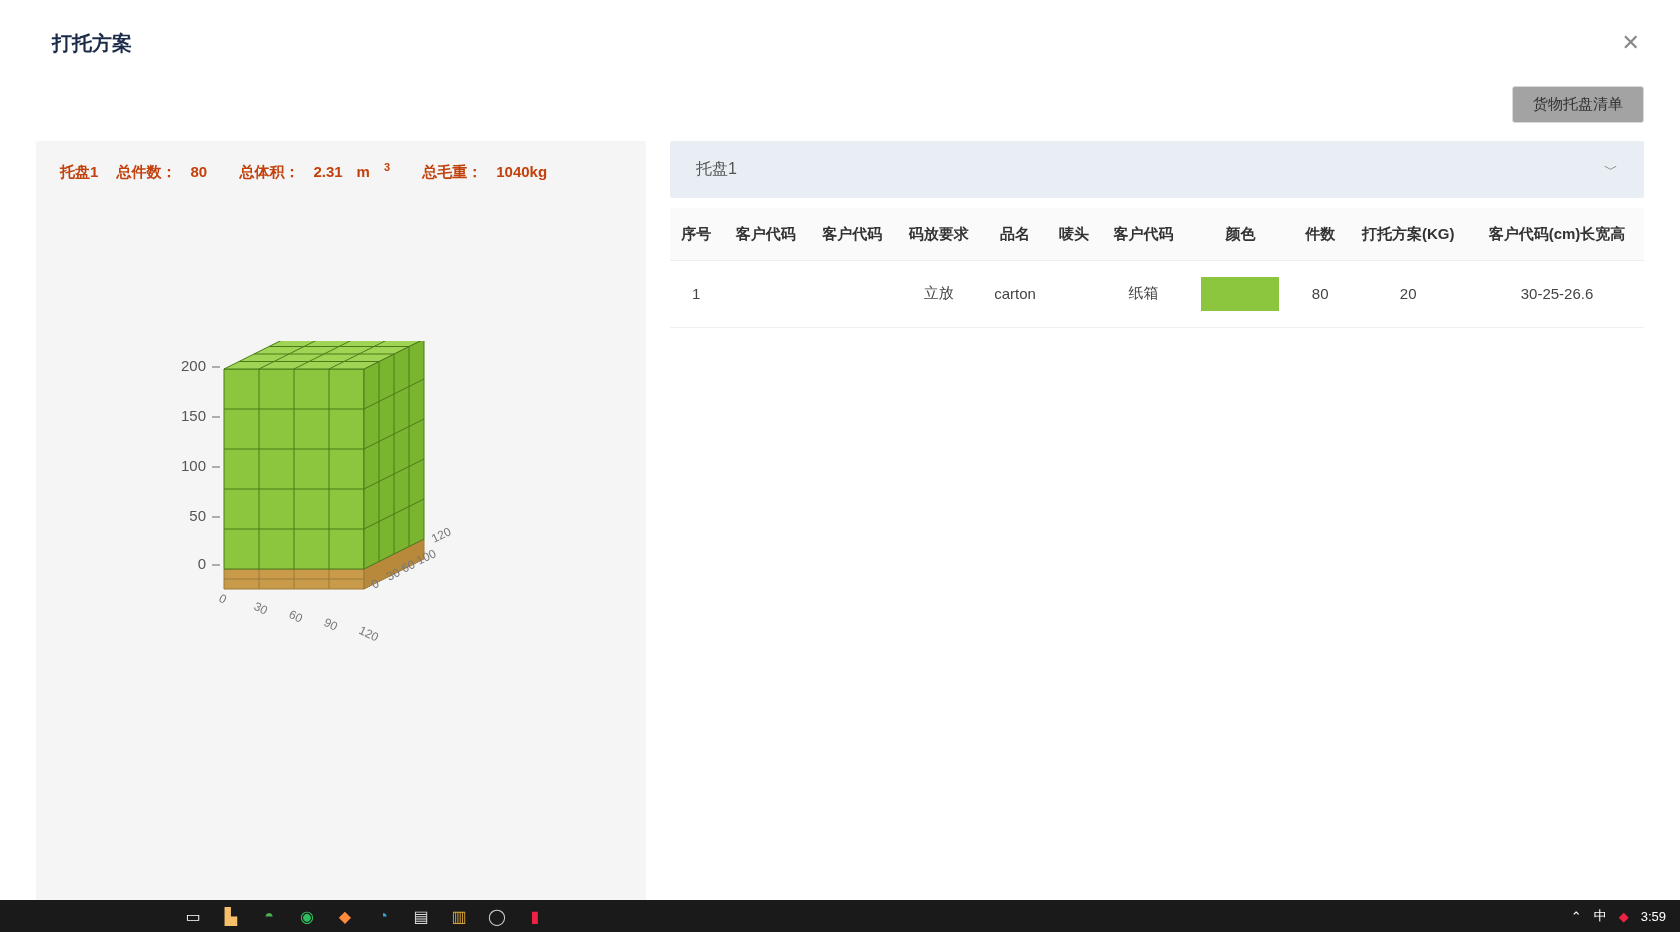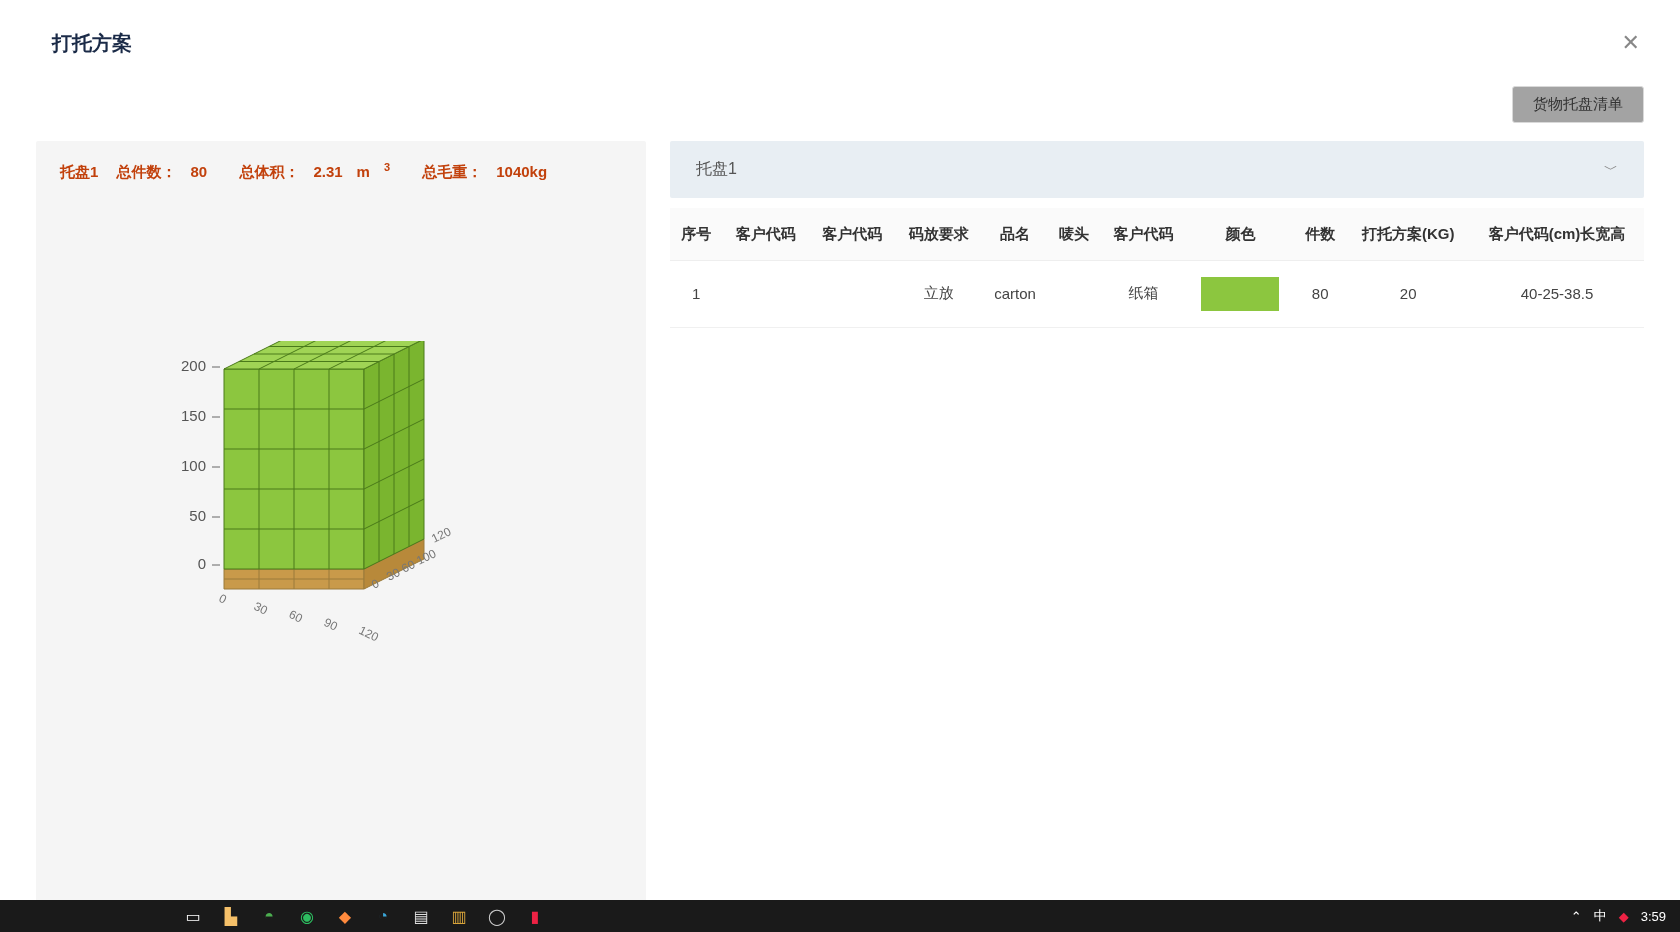--- a/index.html
+++ b/index.html
@@ -278,21 +278,21 @@
           <td></td>
           <td>立放</td>
           <td>carton</td>
           <td></td>
           <td>纸箱</td>
           <td>
               <div class="swatch" style="background:#8cc63f"></div>
             </td>
           <td>80</td>
           <td>20</td>
-          <td>40-25-38.5</td>
+          <td>30-25-26.6</td>
         </tr>
       </tbody>
     </table>
   </div>
 </div>
 
 <div class="taskbar">
   <div class="taskbar-left"></div>
   <div class="taskbar-icons">
     <div class="tb-icon">▭</div>

